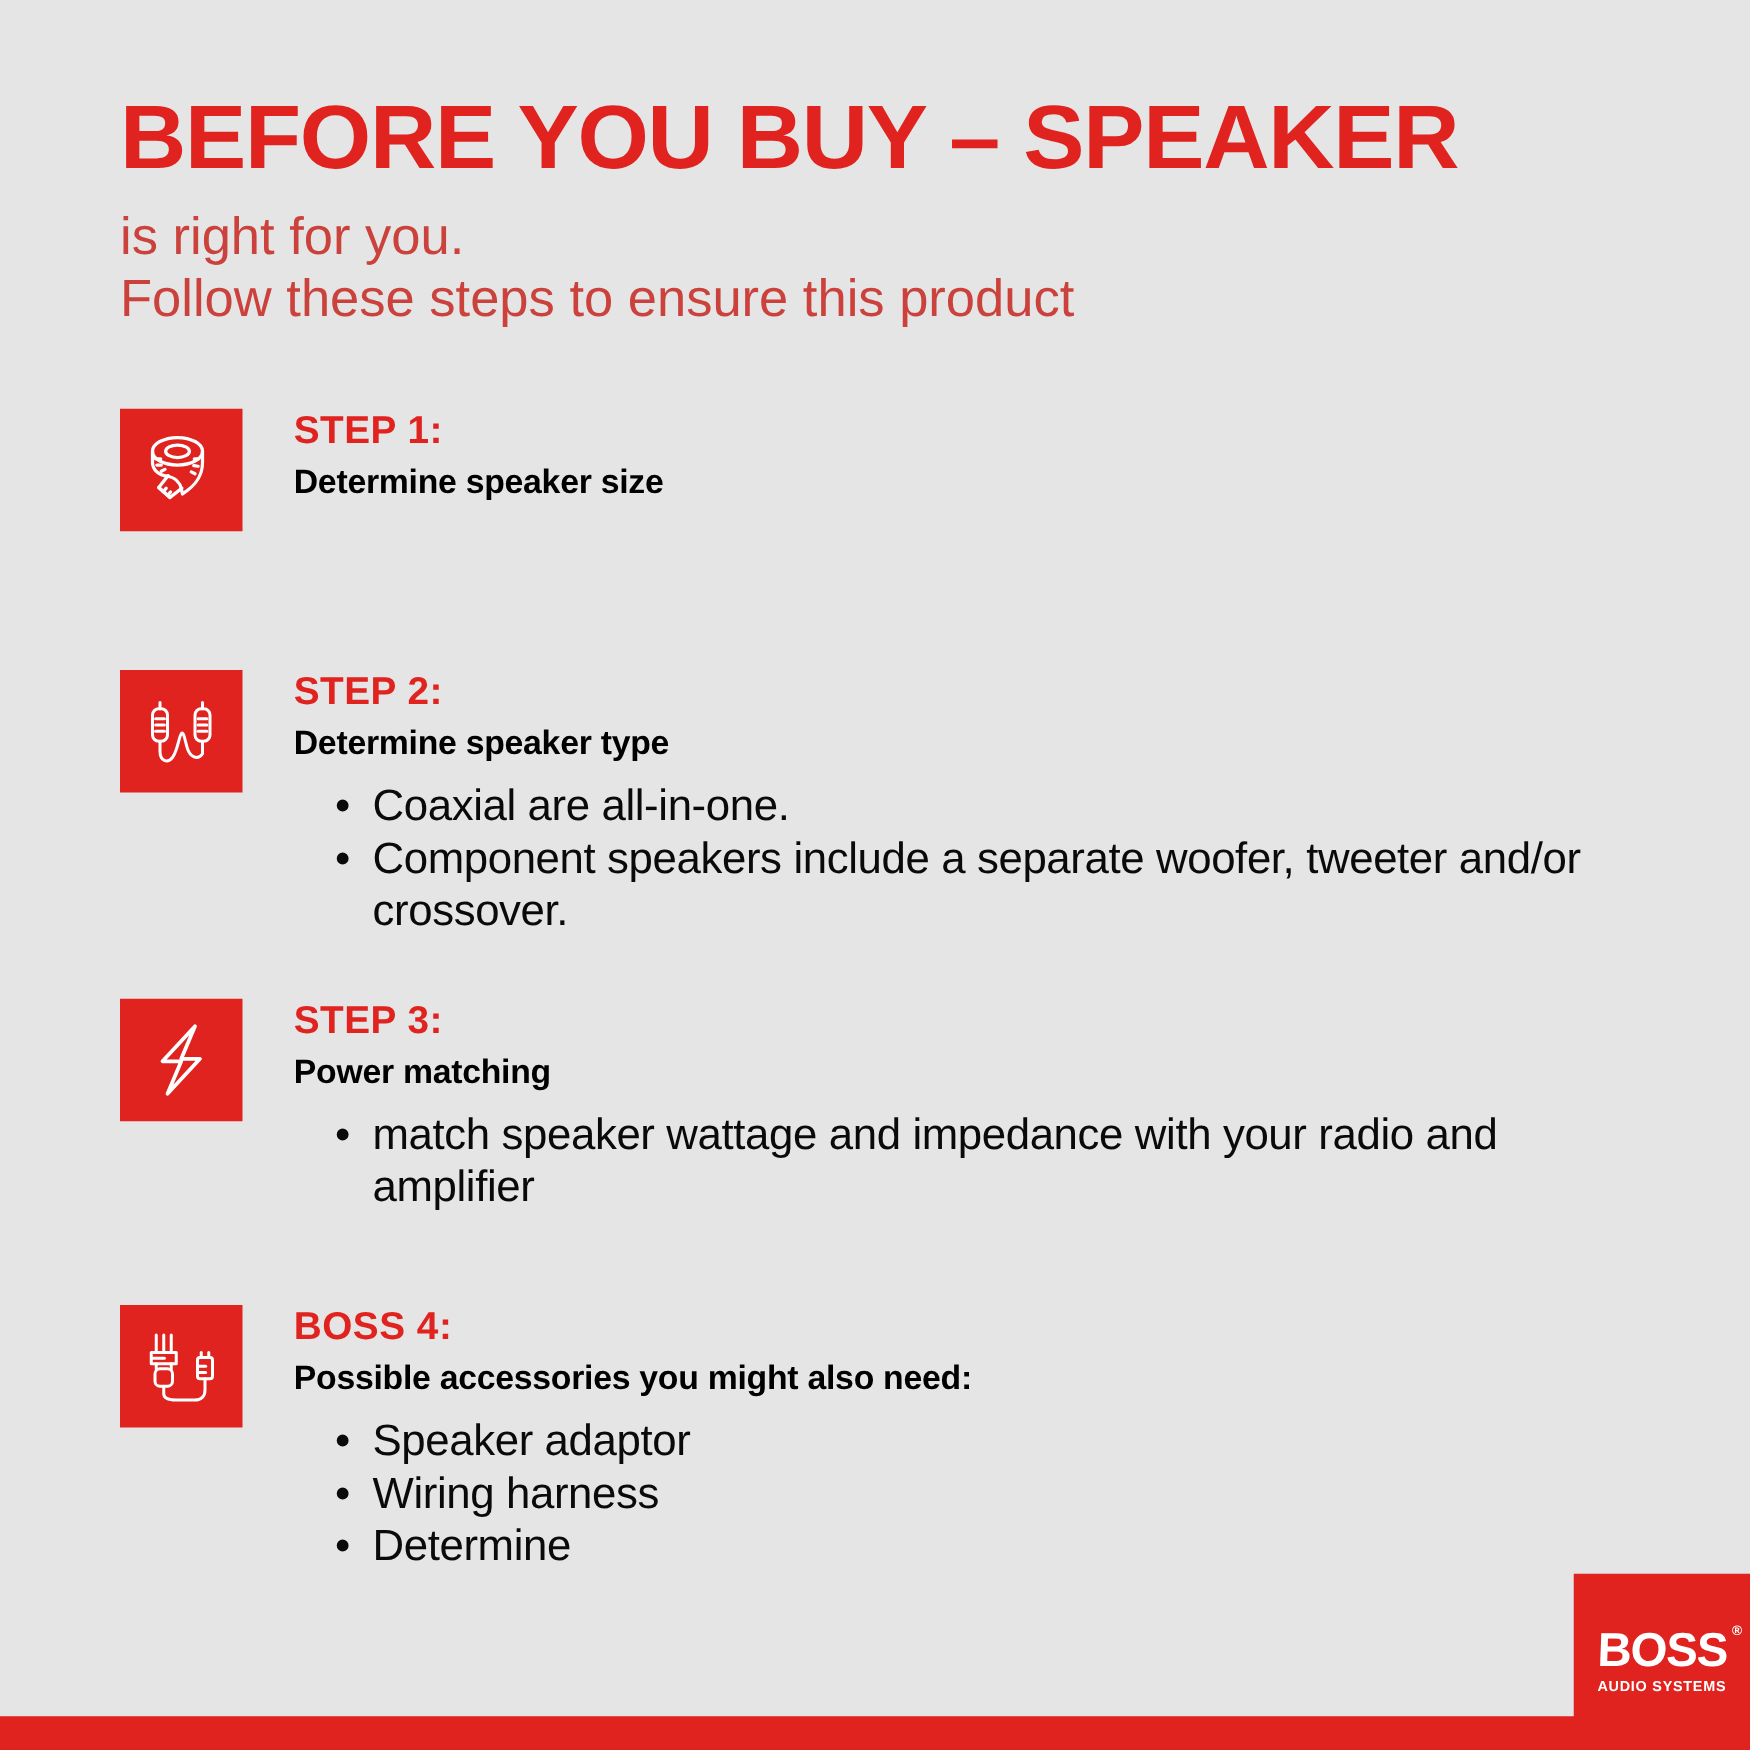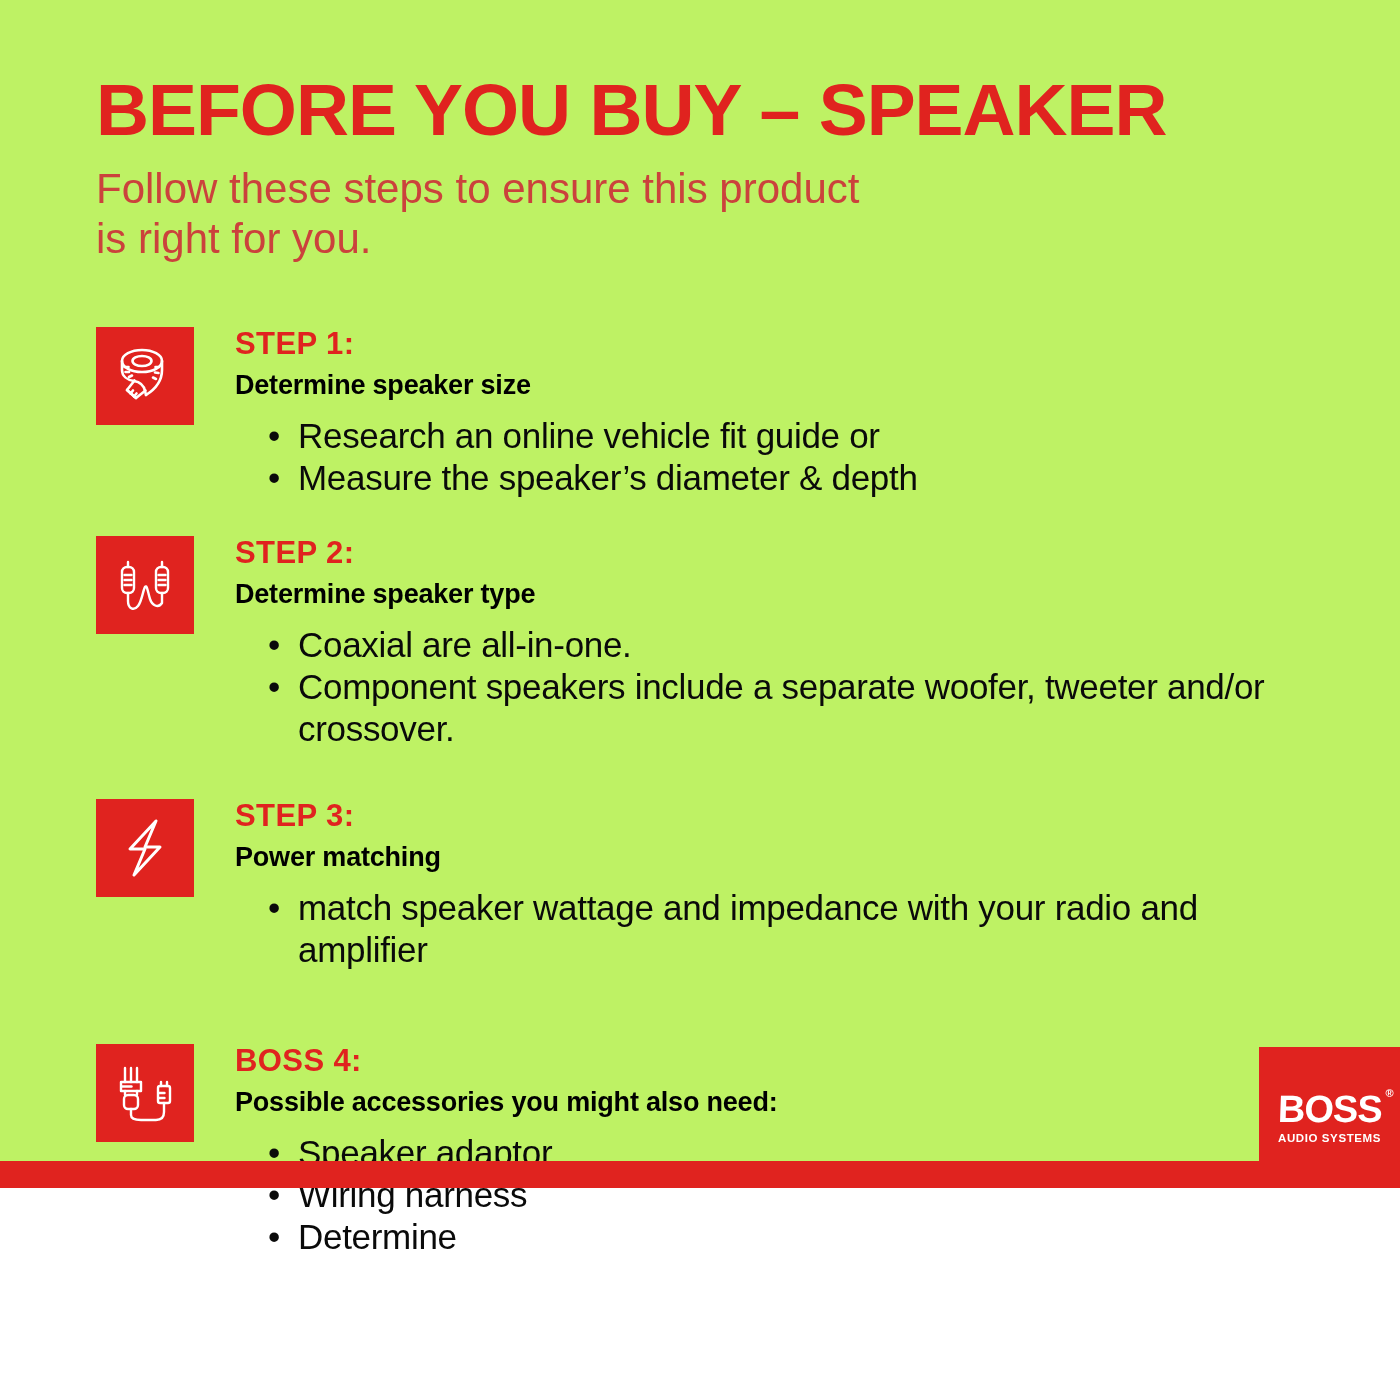--- a/index.html
+++ b/index.html
@@ -2,21 +2,21 @@
 <html><head>
 <meta charset="utf-8">
 <style>
   * { margin:0; padding:0; box-sizing:border-box; }
   html, body {
     width:1400px; height:1400px;
     background:#ffffff;
     font-family:"Liberation Sans", sans-serif;
     overflow:hidden;
   }
-  .page { position:relative; width:1400px; height:1188px; background:#bef264;text-decoration:underline; }
+  .page { position:relative; width:1400px; height:1400px; background:#e5e5e5;text-decoration:underline; }
 
   
   .header { position:absolute; left:96px; top:72px; width:1180px; }
   .title {
     color:#E0231F;
     font-family:"Liberation Sans", sans-serif;
     font-weight:bold;
     font-size:72px;
     line-height:76px;
     letter-spacing:-1px;
@@ -126,22 +126,22 @@
   }
 </style>
 </head>
 <body>
 
 <div class="page">
 
   <div class="header">
     <div class="title">BEFORE YOU BUY – SPEAKER</div>
     <div class="subtitle">
+      <span class="sl">is right for you.</span>
       <span class="sl">Follow these steps to ensure this product</span>
-      <span class="sl">is right for you.</span>
     </div>
   </div>
 
   <div class="steps">
 
     <div class="step" style="top:327px;">
       <div class="step-icon">
         <span>
           <svg width="66" height="66" viewBox="0 0 66 66" fill="none" stroke="#ffffff" stroke-width="2.6" stroke-linecap="round" stroke-linejoin="round">
             <ellipse cx="30" cy="18" rx="20" ry="11"></ellipse>
@@ -158,24 +158,20 @@
             <path d="M17 34 L20 32.5"></path>
             <path d="M47 24 L43.5 24"></path>
             <path d="M46.5 30 L43 29.5"></path>
             <path d="M44 36 L41 34.5"></path>
           </svg>
         </span>
       </div>
       <div class="step-body">
         <div class="step-label">STEP 1:</div>
         <div class="step-heading">Determine speaker size</div>
-        <ul class="step-list">
-          <li>Research an online vehicle fit guide or</li>
-          <li>Measure the speaker’s diameter &amp; depth</li>
-        </ul>
       </div>
     </div>
 
     <div class="step" style="top:536px;">
       <div class="step-icon">
         <span>
           <svg width="66" height="66" viewBox="0 0 66 66" fill="none" stroke="#ffffff" stroke-width="2.4" stroke-linecap="round" stroke-linejoin="round">
             <path d="M16 10 v5"></path>
             <rect x="10" y="15" width="12" height="26" rx="5"></rect>
             <path d="M12.5 23 h7"></path>

